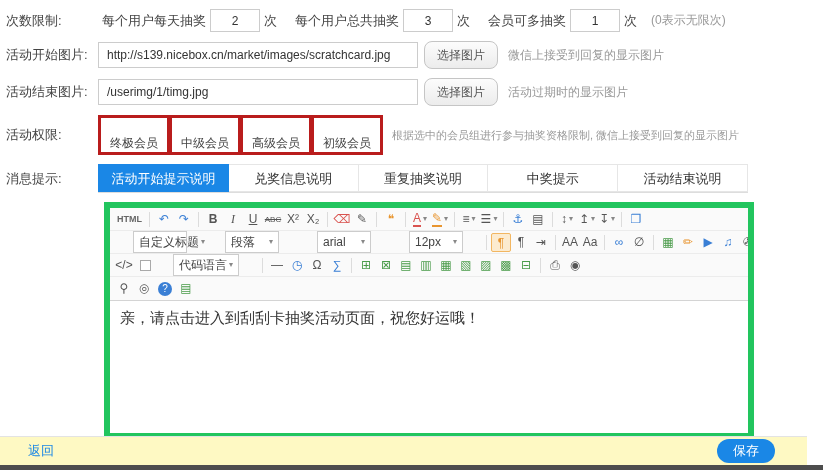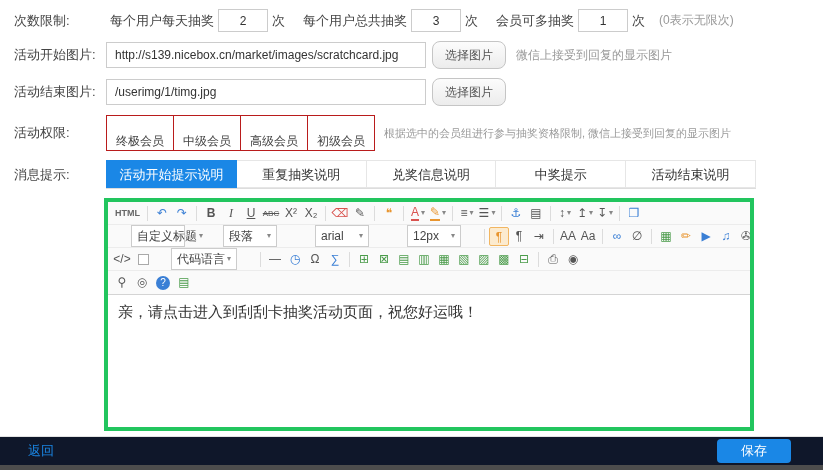--- a/index.html
+++ b/index.html
@@ -4,53 +4,53 @@
 <style>
   * { box-sizing: border-box; }
   html,body { margin:0; padding:0; }
   body {
     width:823px; height:470px; position:relative; overflow:hidden;
     background:#fff; font-family:"Liberation Sans","DejaVu Sans",sans-serif;
     font-size:13px; color:#333;
   }
   .form { padding-top:9px; }
   .frow { display:flex; align-items:center; margin-bottom:9px; }
-  .flabel { width:98px; flex-shrink:0; padding-left:6px; font-size:13px; color:#444;margin-left:8px; }
+  .flabel { width:98px; flex-shrink:0; padding-left:6px; font-size:13px; color:#444; }
   .fcontent { display:flex; align-items:center; flex:1; min-width:0; }
   .ftext { font-size:13px; color:#444; margin:0 4px; white-space:nowrap; }
   .spaced { margin-left:14px; }
   .num {
     width:50px; height:23px; border:1px solid #ccc; text-align:center;
     font-size:12px; color:#333; font-family:inherit;
   }
   .hint { color:#999; font-size:12px; margin-left:10px; white-space:nowrap; overflow:hidden; }
   .hint-sm { font-size:11px; }
   .url-input {
     width:320px; height:26px; border:1px solid #ccc; padding:0 8px;
     font-size:12px; color:#333; font-family:inherit;
   }
   .pick-btn {
     height:28px; margin-left:6px; padding:0 12px; font-size:12px; color:#555;
     background:linear-gradient(#fcfcfc,#ececec); border:1px solid #c5c5c5;
     border-radius:8px; cursor:pointer; font-family:inherit; white-space:nowrap;
   }
   .perm-btn {
     height:21px; padding:17px 9px; font-size:12px; color:#444; background:#fff;
-    border:1px solid #b91c1c; margin-right:-1px; cursor:pointer; font-family:inherit; white-space:nowrap;
+    border:3px solid #b91c1c; margin-right:-1px; cursor:pointer; font-family:inherit; white-space:nowrap;
   }
   .tabs { display:flex; width:650px; border-bottom:1px solid #ddd; }
   .tab {
     flex:1; height:28px; line-height:27px; text-align:center; font-size:13px;
     color:#333; background:#fff; border:1px solid #e6e6e6; border-left:none;
     cursor:pointer; white-space:nowrap; overflow:hidden;
   }
   .tab:first-child { border-left:1px solid #e6e6e6; }
   .tab.active { background:var(--accent,#1a87e6); border-color:var(--accent,#1a87e6); color:#fff; }
 
-  .editor { margin:7px 0 0 104px; width:650px; border:4px solid #22c55e; background:#fff; }
+  .editor { margin:7px 0 0 104px; width:650px; border:6px solid #22c55e; background:#fff; }
   .toolbar { background:#fafafa; border-bottom:1px solid #d4d4d4; }
   .tb-row {
     display:flex; align-items:center; flex-wrap:nowrap; overflow:hidden;
     height:23px; padding:0 4px; border-bottom:1px solid #ececec;
   }
   .tb-row:last-child { border-bottom:none; }
   .tb-ic {
     display:inline-block; min-width:20px; height:19px; line-height:19px; text-align:center;
     font-size:12px; color:#555; cursor:pointer; padding:0 1px; border-radius:2px; white-space:nowrap;
   }
@@ -74,28 +74,28 @@
   [data-name="strikethrough-icon"] { text-decoration:line-through; font-size:8px; }
   [data-name="font-color-icon"] i { border-bottom:2px solid #d9534f; line-height:13px; }
   [data-name="background-color-icon"] i { border-bottom:2px solid #e8952f; line-height:13px; }
   [data-name="help-icon"] {
     background:#3a7fd5; color:#fff; border-radius:50%;
     min-width:14px; width:14px; height:14px; line-height:14px; font-size:10px; margin:0 4px;
   }
   .content { height:132px; padding:8px 10px; font-size:15px; color:#333; background:#fff; overflow:hidden; }
 
   .footer {
-    position:absolute; left:0; right:0; bottom:5px; height:29px;
-    background:#0f172a; border-top:1px solid #e3e3e3; display:flex; align-items:center;
+    position:absolute; left:0; right:16px; bottom:5px; height:29px;
+    background:#fef9c3; border-top:1px solid #e3e3e3; display:flex; align-items:center;
   }
   .back { color:var(--accent,#1a87e6); font-size:13px; margin-left:28px; cursor:pointer; text-decoration:none; }
   .save {
     position:absolute; right:32px; top:50%; transform:translateY(-50%);
-    width:74px; height:24px; background:var(--accent,#1a87e6); color:#fff;
-    border:none; border-radius:4px; font-size:13px; cursor:pointer; font-family:Liberation Mono, monospace;
+    width:58px; height:24px; background:var(--accent,#1a87e6); color:#fff;
+    border:none; border-radius:12px; font-size:13px; cursor:pointer; font-family:Liberation Mono, monospace;
   }
   .bottom-strip { position:absolute; left:0; right:0; bottom:0; height:5px; background:#4d4d4d; }
 </style>
 </head>
 <body>
 
 <div class="form" data-name="activity-settings-form">
 
   <div class="frow" data-name="limits-row">
     <div class="flabel" data-name="limits-label">次数限制:</div>
@@ -120,41 +120,42 @@
       <button class="pick-btn" data-name="start-image-pick-button">选择图片</button>
       <span class="hint" data-name="start-image-hint">微信上接受到回复的显示图片</span>
     </div>
   </div>
 
   <div class="frow" data-name="end-image-row">
     <div class="flabel" data-name="end-image-label">活动结束图片:</div>
     <div class="fcontent" data-name="end-image-fields">
       <input class="url-input" data-name="end-image-url-input" value="/userimg/1/timg.jpg" style="">
       <button class="pick-btn" data-name="end-image-pick-button">选择图片</button>
+      <span class="hint" data-name="end-image-hint">活动过期时的显示图片</span>
     </div>
   </div>
 
   <div class="frow" data-name="permissions-row">
     <div class="flabel" data-name="permissions-label">活动权限:</div>
     <div class="fcontent" data-name="permissions-fields">
       <button class="perm-btn" data-name="member-level-button-ultimate">终极会员</button>
       <button class="perm-btn" data-name="member-level-button-middle">中级会员</button>
       <button class="perm-btn" data-name="member-level-button-senior">高级会员</button>
       <button class="perm-btn" data-name="member-level-button-junior">初级会员</button>
       <span class="hint hint-sm" data-name="permissions-hint">根据选中的会员组进行参与抽奖资格限制, 微信上接受到回复的显示图片</span>
     </div>
   </div>
 
   <div class="frow" data-name="message-tabs-row">
     <div class="flabel" data-name="message-label">消息提示:</div>
     <div class="fcontent" data-name="message-tabs-wrap">
       <div class="tabs" data-name="message-tab-bar">
         <div class="tab active" data-name="tab-activity-start-message">活动开始提示说明</div>
+        <div class="tab" data-name="tab-redeem-info">兑奖信息说明</div>
         <div class="tab" data-name="tab-repeat-draw">重复抽奖说明</div>
-        <div class="tab" data-name="tab-redeem-info">兑奖信息说明</div>
         <div class="tab" data-name="tab-winning-message">中奖提示</div>
         <div class="tab" data-name="tab-activity-end-message">活动结束说明</div>
       </div>
     </div>
   </div>
 
 </div>
 
 <div class="editor" data-name="rich-text-editor">
   <div class="toolbar" data-name="editor-toolbar">

